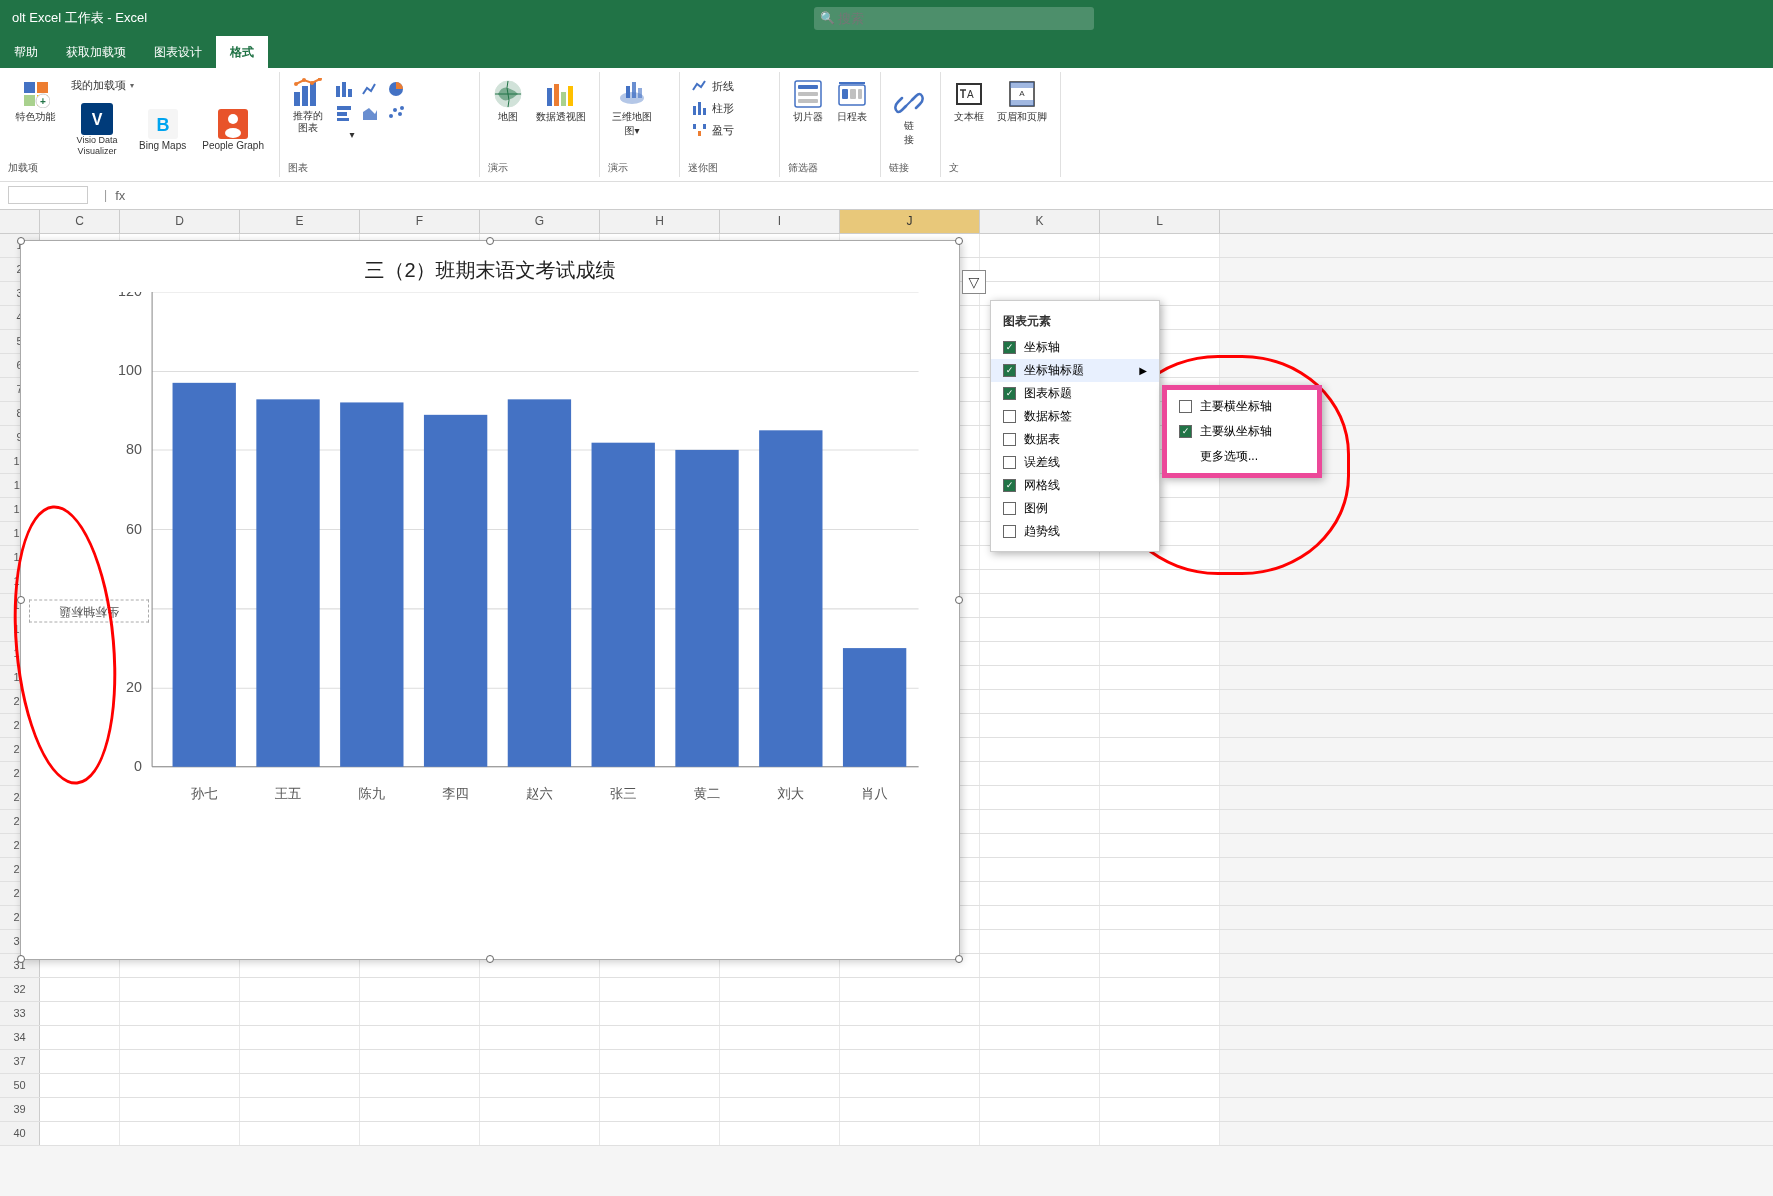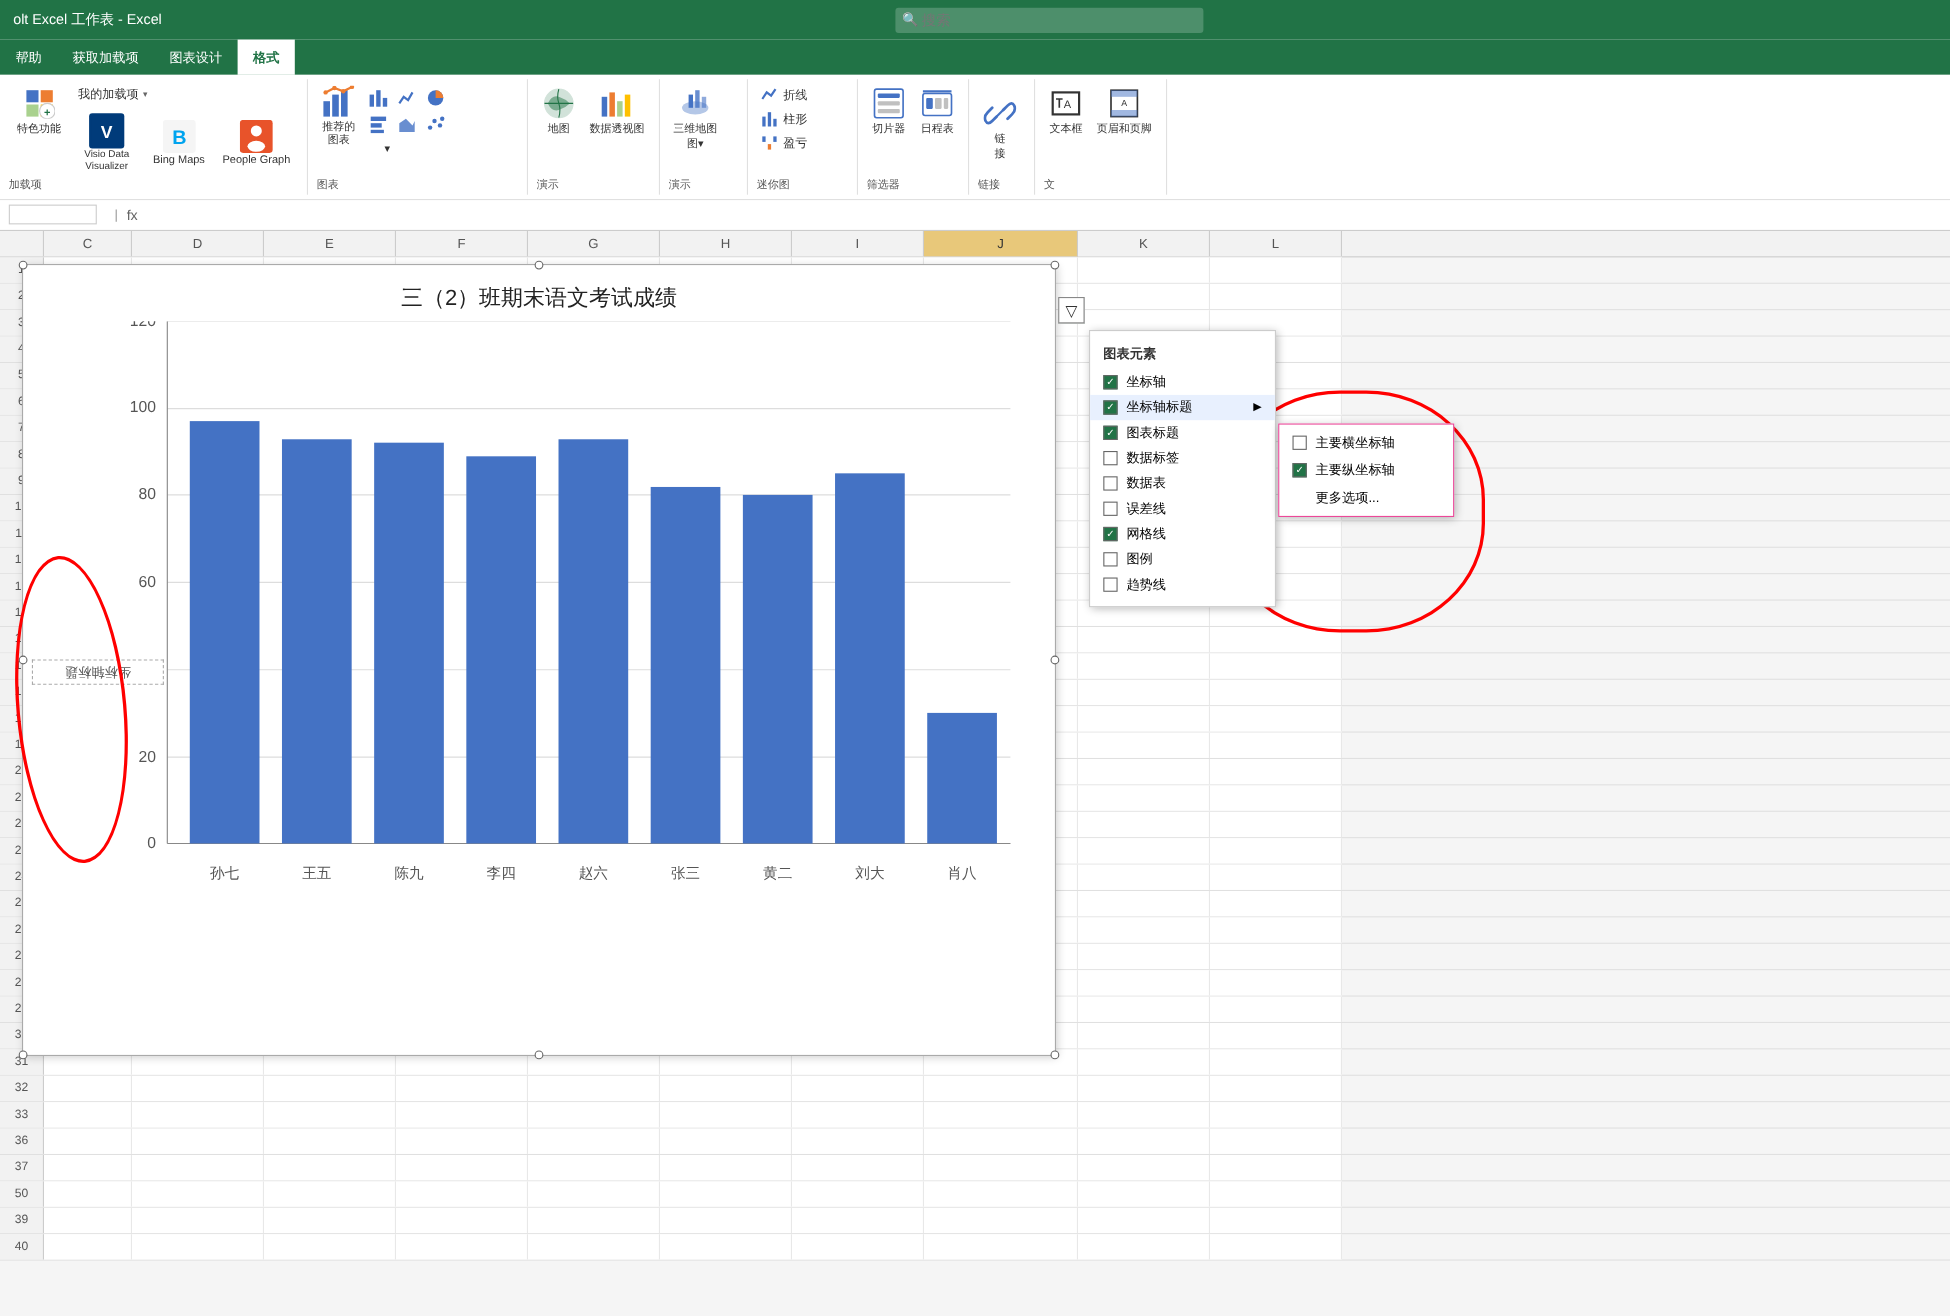--- a/index.html
+++ b/index.html
@@ -225,21 +225,21 @@
       flex-shrink: 0;
       font-size: 9px;
     }
     .checkbox.checked { background: #217346; color: white; }
     .checkbox.empty { background: white; }
 
     
     .sub-panel {
       position: absolute;
       background: white;
-      border: 1px solid #ec4899;
+      border: 5px solid #ec4899;
       box-shadow: 2px 2px 8px rgba(0,0,0,0.3);
       padding: 4px 0;
       min-width: 140px;
       font-size: 12px;
     }
     .sub-panel-item {
       display: flex;
       align-items: center;
       padding: 4px 12px;
       gap: 8px;
@@ -1057,21 +1057,21 @@
         <div class="cell" style="width: 120px; min-width: 120px;"></div>
         <div class="cell" style="width: 120px; min-width: 120px;"></div>
         <div class="cell" style="width: 120px; min-width: 120px;"></div>
         <div class="cell" style="width: 120px; min-width: 120px;"></div>
         <div class="cell" style="width: 120px; min-width: 120px;"></div>
         <div class="cell" style="width: 140px; min-width: 140px;"></div>
         <div class="cell" style="width: 120px; min-width: 120px;"></div>
         <div class="cell" style="width: 120px; min-width: 120px;"></div>
       </div>
       <div class="grid-row">
-        <div class="row-header">36</div>
+        <div class="row-header">34</div>
         <div class="cell" style="width: 80px; min-width: 80px;"></div>
         <div class="cell" style="width: 120px; min-width: 120px;"></div>
         <div class="cell" style="width: 120px; min-width: 120px;"></div>
         <div class="cell" style="width: 120px; min-width: 120px;"></div>
         <div class="cell" style="width: 120px; min-width: 120px;"></div>
         <div class="cell" style="width: 120px; min-width: 120px;"></div>
         <div class="cell" style="width: 120px; min-width: 120px;"></div>
         <div class="cell" style="width: 140px; min-width: 140px;"></div>
         <div class="cell" style="width: 120px; min-width: 120px;"></div>
         <div class="cell" style="width: 120px; min-width: 120px;"></div>

